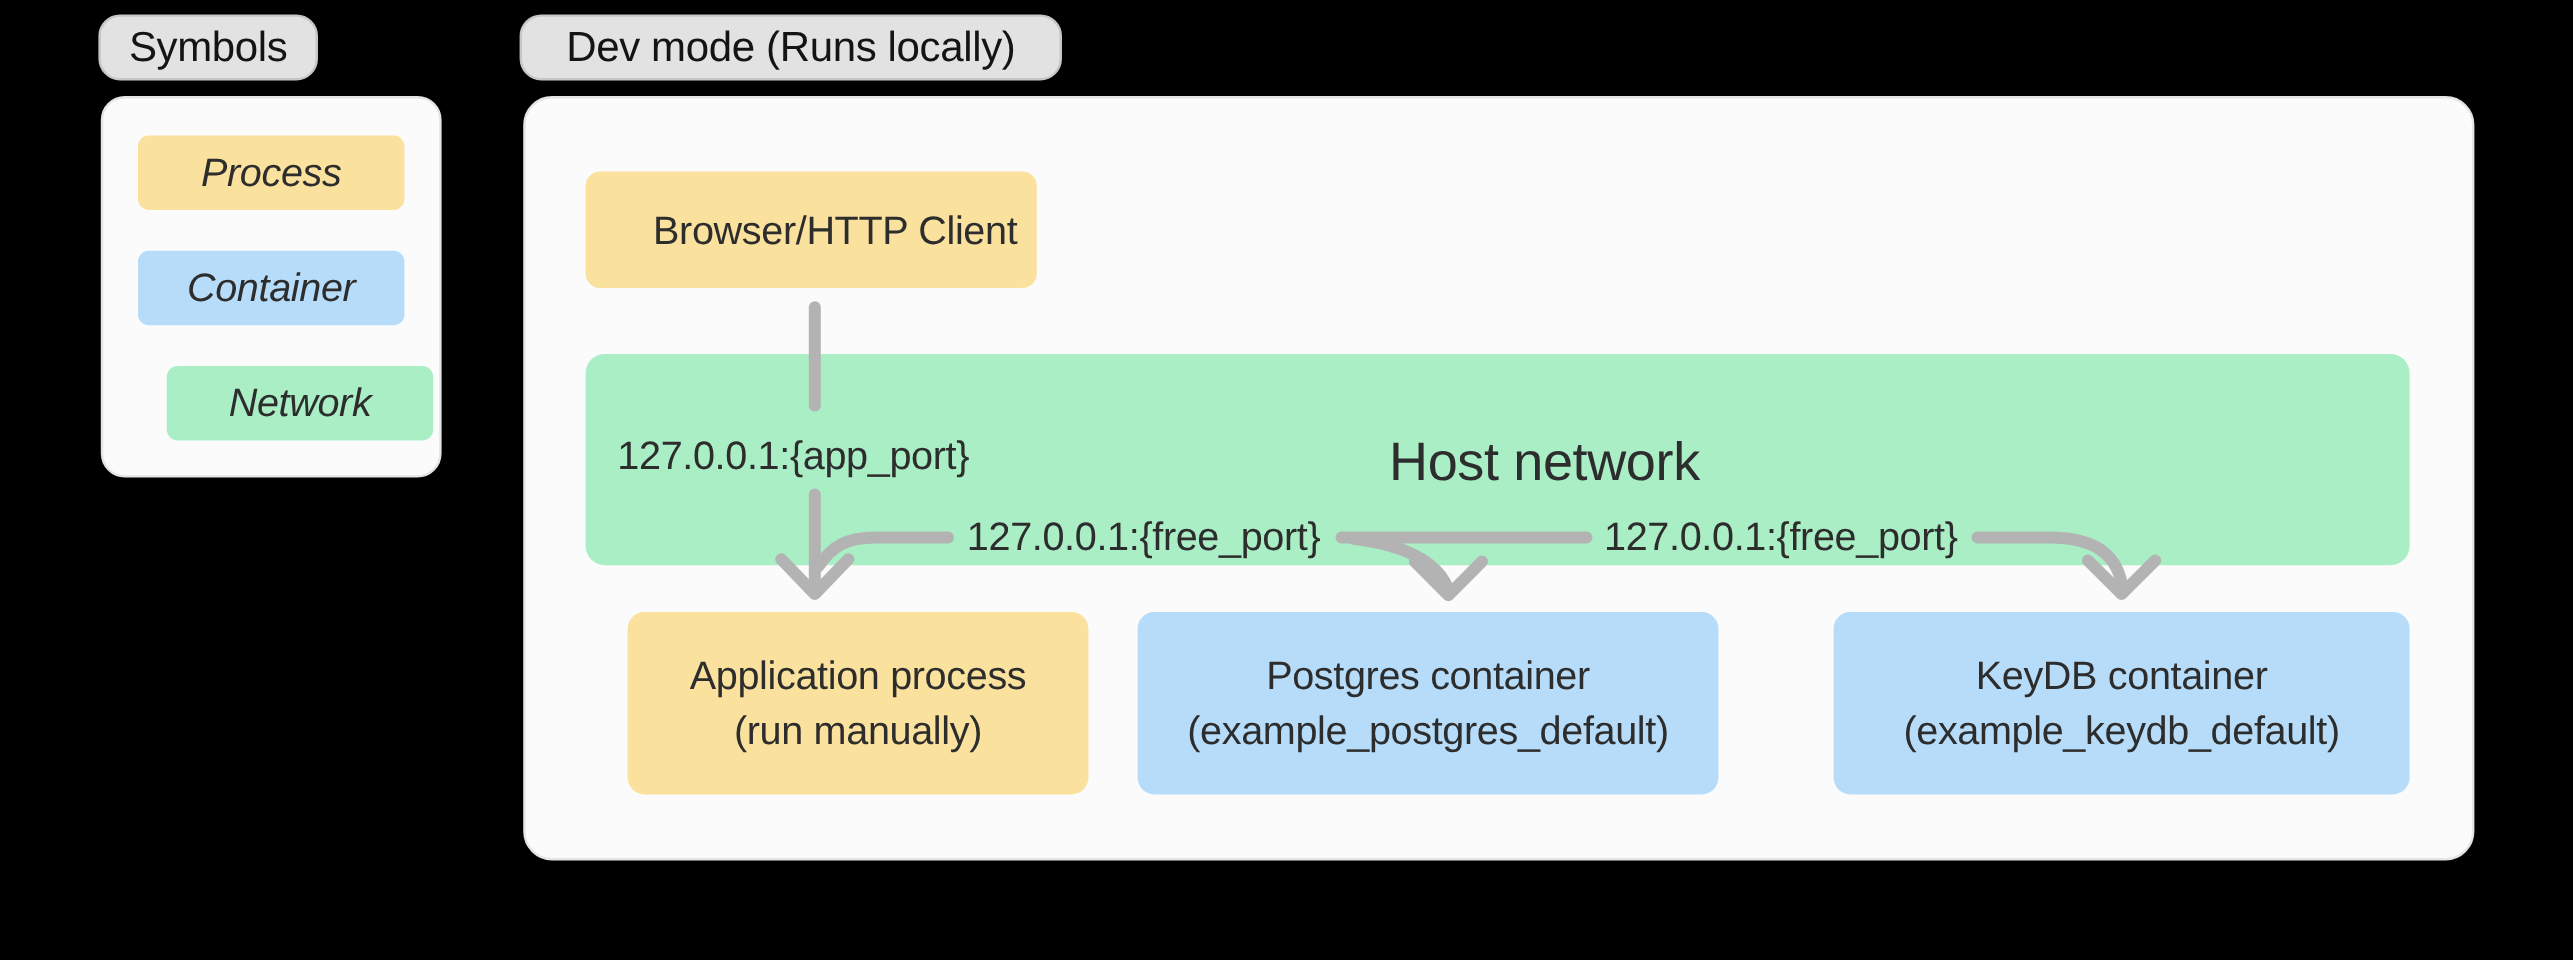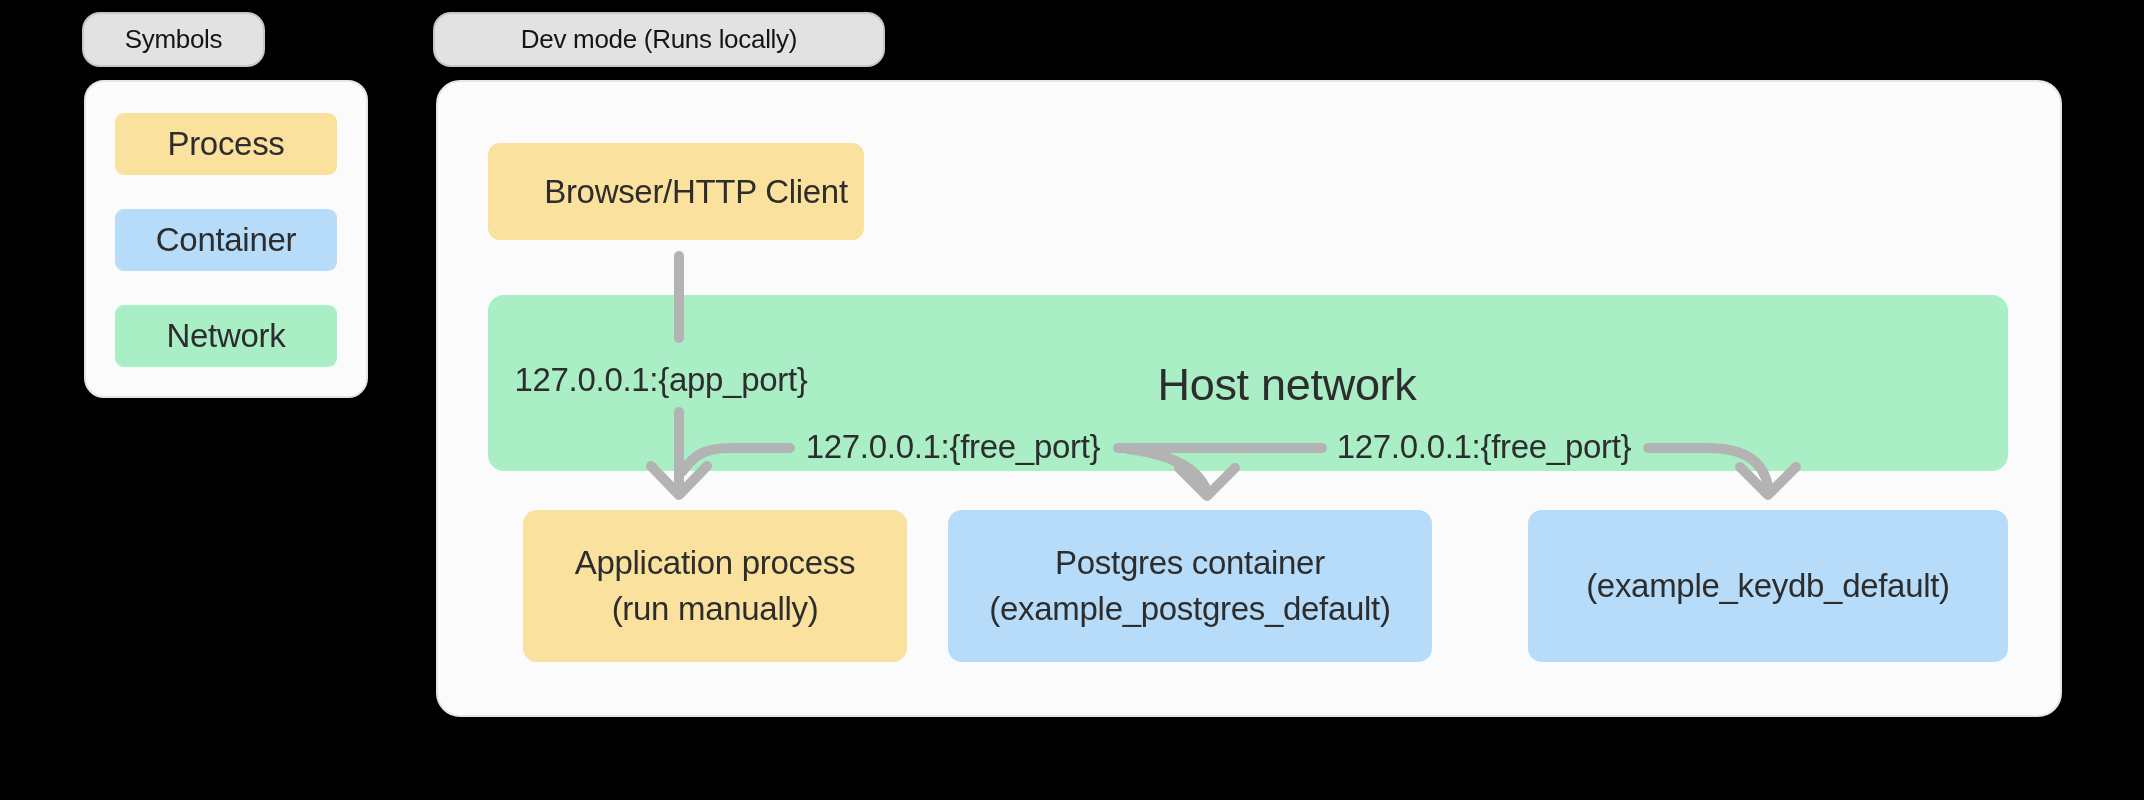--- a/index.html
+++ b/index.html
@@ -21,21 +21,21 @@
     font-family:"Liberation Sans","DejaVu Sans",sans-serif;
     color:var(--text);
   }
   .stage{position:relative;width:2144px;height:800px;background:#000;}
 
   
   .pill{
     position:absolute;height:55px;border-radius:18px;
     background:var(--pill-fill);border:2px solid var(--pill-border);
     display:flex;align-items:center;justify-content:center;
-    font-size:26px;letter-spacing:-0.3px;color:var(--pill-text);
+    font-size:35px;letter-spacing:-0.3px;color:var(--pill-text);
   }
   .symbols-pill{left:82px;top:12px;width:183px;}
   .dev-pill{left:433px;top:12px;width:452px;}
 
   
   .panel{
     position:absolute;background:var(--panel-fill);
     border:2px solid var(--panel-border);border-radius:24px;
   }
   .legend-panel{left:84px;top:80px;width:284px;height:318px;border-radius:20px;
@@ -43,22 +43,22 @@
   .main-panel{left:436px;top:80px;width:1626px;height:637px;}
 
   
   .node{
     display:flex;flex-direction:column;align-items:center;justify-content:center;
     border-radius:12px;font-size:33px;letter-spacing:-0.3px;line-height:46px;
     text-align:center;color:var(--text);
   }
   .node.process{background:var(--process-fill);}
   .node.container{background:var(--container-fill);}
-  .node.network{background:var(--network-fill);}
-  .legend-item{width:100%;height:62px;border-radius:9px;flex:none;}
+  .node.network{background:var(--network-fill);margin-left:24px;}
+  .legend-item{width:100%;height:62px;border-radius:9px;flex:none;font-style:italic;}
 
   .abs{position:absolute;}
   .browser-box{left:488px;top:143px;width:376px;height:97px;padding-left:40px;}
   .green-band{left:488px;top:295px;width:1520px;height:176px;border-radius:16px;background:var(--network-fill);}
   .app-box{left:488px;top:510px;width:384px;height:152px;border-radius:14px;margin-left:35px;}
   .postgres-box{left:948px;top:510px;width:484px;height:152px;border-radius:14px;}
   .keydb-box{left:1528px;top:510px;width:480px;height:152px;border-radius:14px;}
 
   
   .edge-label{
@@ -133,16 +133,17 @@
 
   <div class="node process abs app-box">
     <span>Application process</span>
     <span>(run manually)</span>
   </div>
   <div class="node container abs postgres-box">
     <span>Postgres container</span>
     <span>(example_postgres_default)</span>
   </div>
   <div class="node container abs keydb-box">
+    <span>KeyDB container</span>
     <span>(example_keydb_default)</span>
   </div>
 
 </div>
 
 </body></html>

